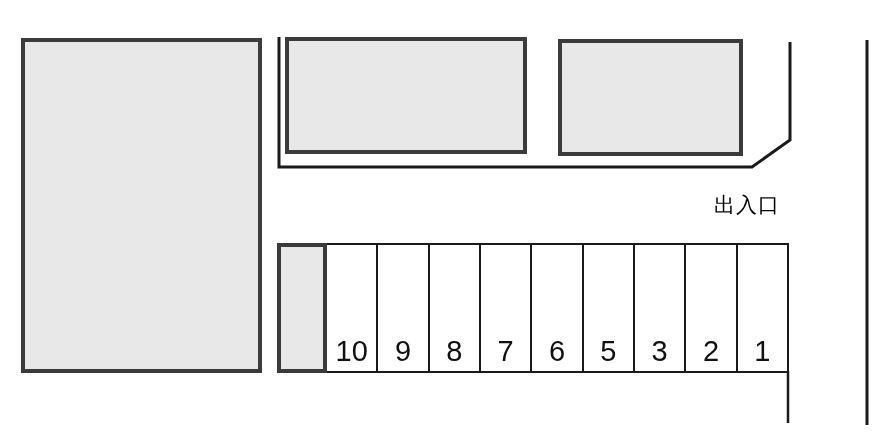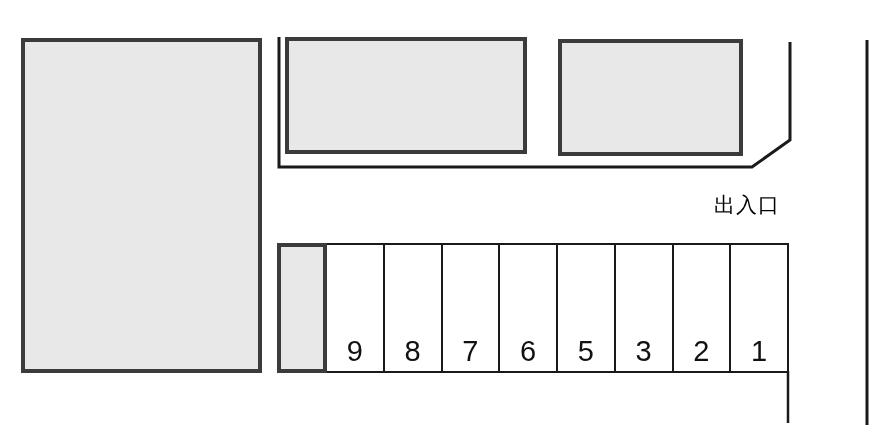--- a/index.html
+++ b/index.html
@@ -87,20 +87,23 @@
 
   <div class="block left-block"></div>
   <div class="block building-1"></div>
   <div class="block building-2"></div>
 
   <div class="exit-label">出入口</div>
 
   <div class="block reserved"></div>
   <div class="spaces">
     <div class="space">
+        <span>10</span>
+      </div>
+    <div class="space">
         <span>9</span>
       </div>
     <div class="space">
         <span>8</span>
       </div>
     <div class="space">
         <span>7</span>
       </div>
     <div class="space">
         <span>6</span>

